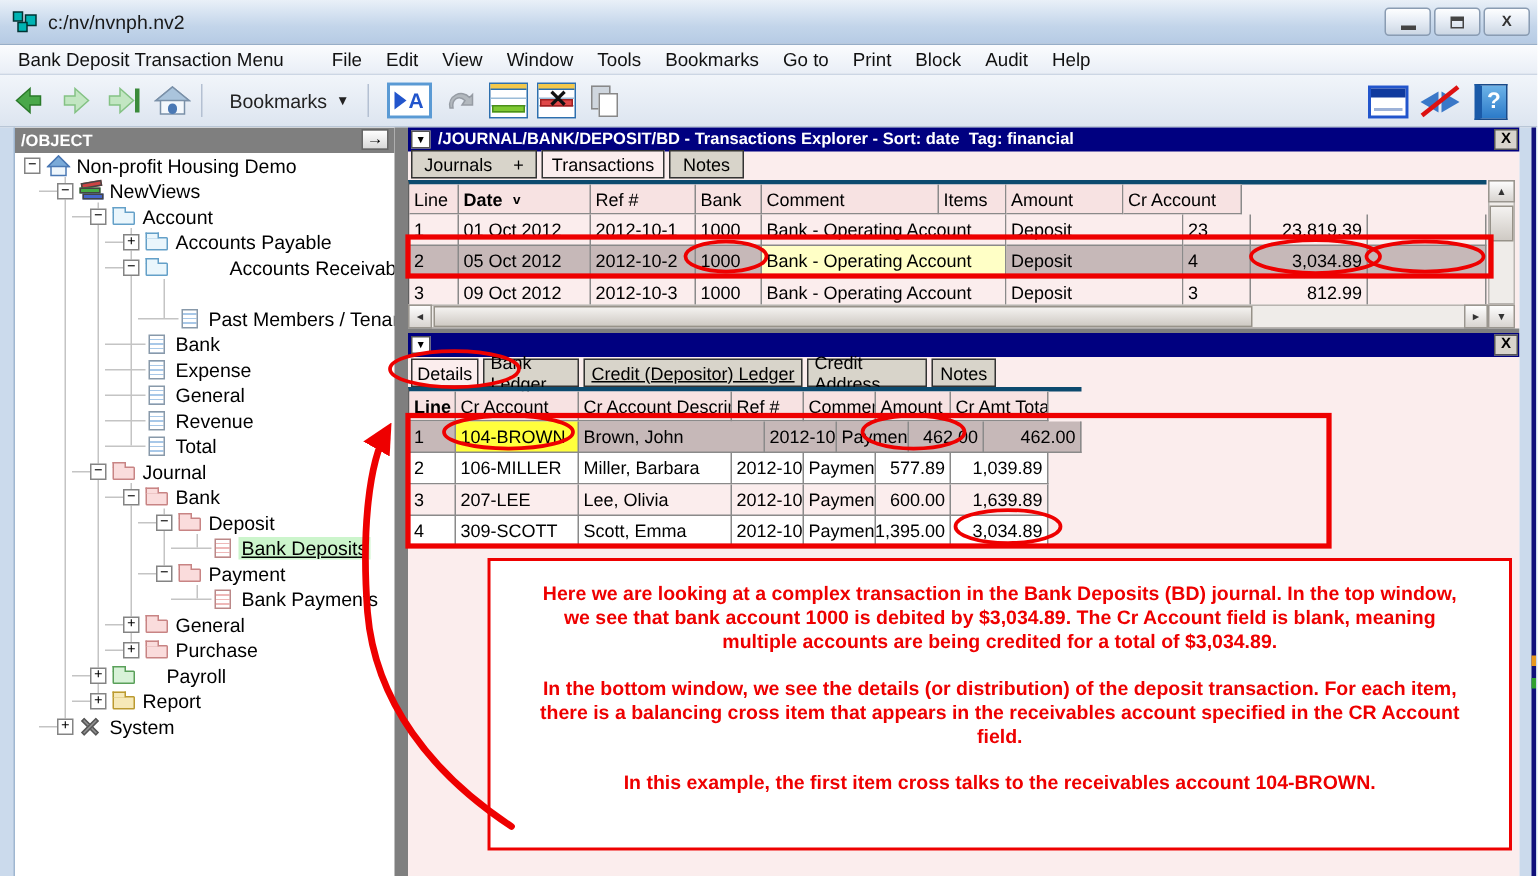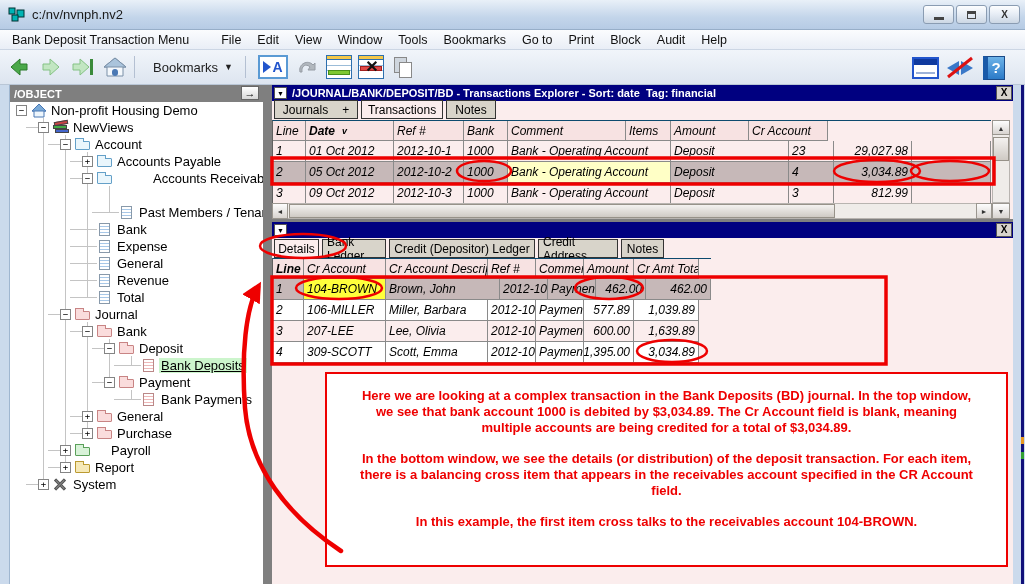--- a/index.html
+++ b/index.html
@@ -104,21 +104,21 @@
   .wclose { position:absolute; right:1px; top:1px; width:16px; height:14px; background:#d8d4cc; border:1px solid #555;
     color:#000; font-size:10px; font-weight:bold; text-align:center; line-height:12px; }
   .tabstrip { position:absolute; display:flex; gap:3px; }
   .tab { height:19px; border:1px solid #333; background:#d8d4ca; font-size:12px; color:#000;
     display:flex; align-items:center; justify-content:center; padding:0 4px; }
   .tab.active { background:#fbeded; }
   .tab .plus { margin-left:14px; }
   #tw-bg { position:absolute; left:272px; top:100px; width:741px; height:119px; background:#fbeded; }
   #bw-bg { position:absolute; left:272px; top:238px; width:741px; height:346px; background:#fbeded; }
 
-  .grid { position:absolute; border-left:1px solid #606060; border-top:1px solid #0c4a6e;font-style:italic; }
+  .grid { position:absolute; border-left:1px solid #606060; border-top:3px solid #0c4a6e; }
   .grow, .ghead { display:flex; }
   .gcell, .hcell { border-right:1px solid #8a8a8a; border-bottom:1px solid #8a8a8a; font-size:12px;
     padding:0 3px; display:flex; align-items:center; overflow:hidden; white-space:nowrap; color:#000; }
   .hcell { background:var(--pink_header); height:20px; }
   .hcell .sortv { font-size:9px; font-weight:bold; margin-left:7px; }
   .hcell.sorted { font-weight:bold; }
   .gcell { height:21px; background:#fff; }
   .grow.odd .gcell { background:var(--pink_row); }
   .grow.sel .gcell { background:var(--sel_gray); }
   .gcell.right { justify-content:flex-end; }
@@ -505,21 +505,21 @@
         </div>
       </div>
       <div class="grow odd">
         <div class="gcell" style="width: 33px;">1</div>
         <div class="gcell" style="width: 88px;">01 Oct 2012</div>
         <div class="gcell" style="width: 70px;">2012-10-1</div>
         <div class="gcell" style="width: 44px;">1000</div>
         <div class="gcell" style="width: 163px;">Bank - Operating Account</div>
         <div class="gcell" style="width: 118px;">Deposit</div>
         <div class="gcell" style="width: 45px;">23</div>
-        <div class="gcell right" style="width: 78px;">29,027.98</div>
+        <div class="gcell right" style="width: 78px;">23,819.39</div>
         <div class="gcell" style="width: 79px;"></div>
       </div>
       <div class="grow sel">
         <div class="gcell" style="width: 33px;">2</div>
         <div class="gcell" style="width: 88px;">05 Oct 2012</div>
         <div class="gcell" style="width: 70px;">2012-10-2</div>
         <div class="gcell" style="width: 44px;">1000</div>
         <div class="gcell hl-pale" style="width: 163px;">Bank - Operating Account</div>
         <div class="gcell" style="width: 118px;">Deposit</div>
         <div class="gcell" style="width: 45px;">4</div>
@@ -555,21 +555,21 @@
     <span class="wmenu-btn">▼</span>
     <span class="wclose">X</span>
   </div>
   <div class="tabstrip" id="bw-tabs" style="left:274px; top:239px;">
       <span class="tab active" style="width: 45px;">
         <span>Details</span>
       </span>
       <span class="tab" style="width: 64px;">
         <span>Bank Ledger</span>
       </span>
-      <span class="tab" style="width: 146px;">
+      <span class="tab" style="width: 146px; text-decoration: underline;">
         <span>Credit (Depositor) Ledger</span>
       </span>
       <span class="tab" style="width: 80px;">
         <span>Credit Address</span>
       </span>
       <span class="tab" style="width: 43px;">
         <span>Notes</span>
       </span>
     </div>
   <div class="grid" id="bw-grid" style="left:272px; top:258px;">
@@ -592,21 +592,21 @@
         <div class="hcell" style="width: 50px;">
           <span>Amount</span>
         </div>
         <div class="hcell" style="width: 65px;">
           <span>Cr Amt Total</span>
         </div>
       </div>
       <div class="grow odd sel">
         <div class="gcell" style="width: 31px;">1</div>
         <div class="gcell hl-bright" style="width: 82px;">104-BROWN</div>
-        <div class="gcell" style="width: 114px;">Brown, John</div>
+        <div class="gcell" style="width: 124px;">Brown, John</div>
         <div class="gcell" style="width: 48px;">2012-10-2</div>
         <div class="gcell" style="width: 48px;">Payment</div>
         <div class="gcell right" style="width: 50px;">462.00</div>
         <div class="gcell right" style="width: 65px;">462.00</div>
       </div>
       <div class="grow">
         <div class="gcell" style="width: 31px;">2</div>
         <div class="gcell" style="width: 82px;">106-MILLER</div>
         <div class="gcell" style="width: 102px;">Miller, Barbara</div>
         <div class="gcell" style="width: 48px;">2012-10-2</div>

